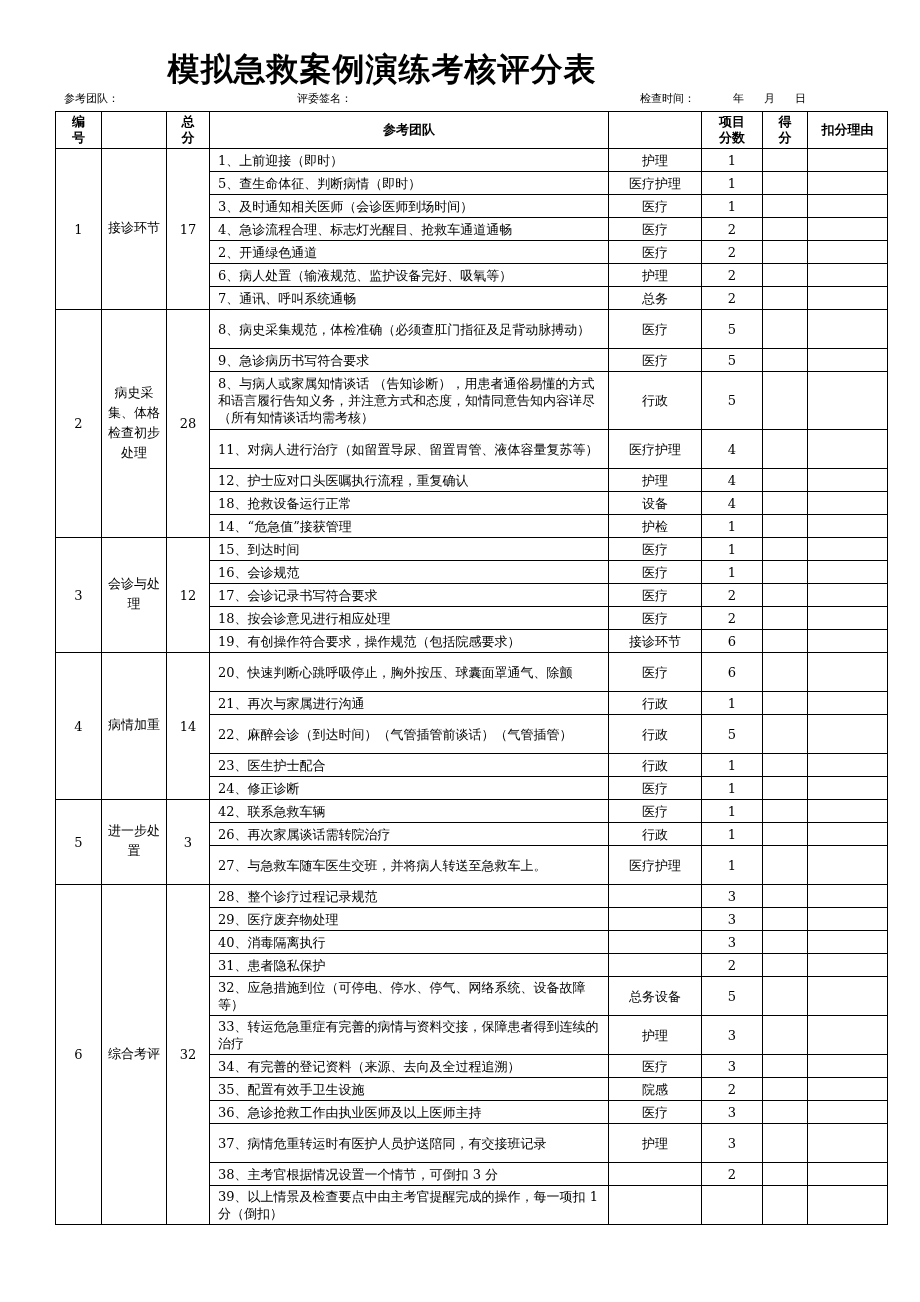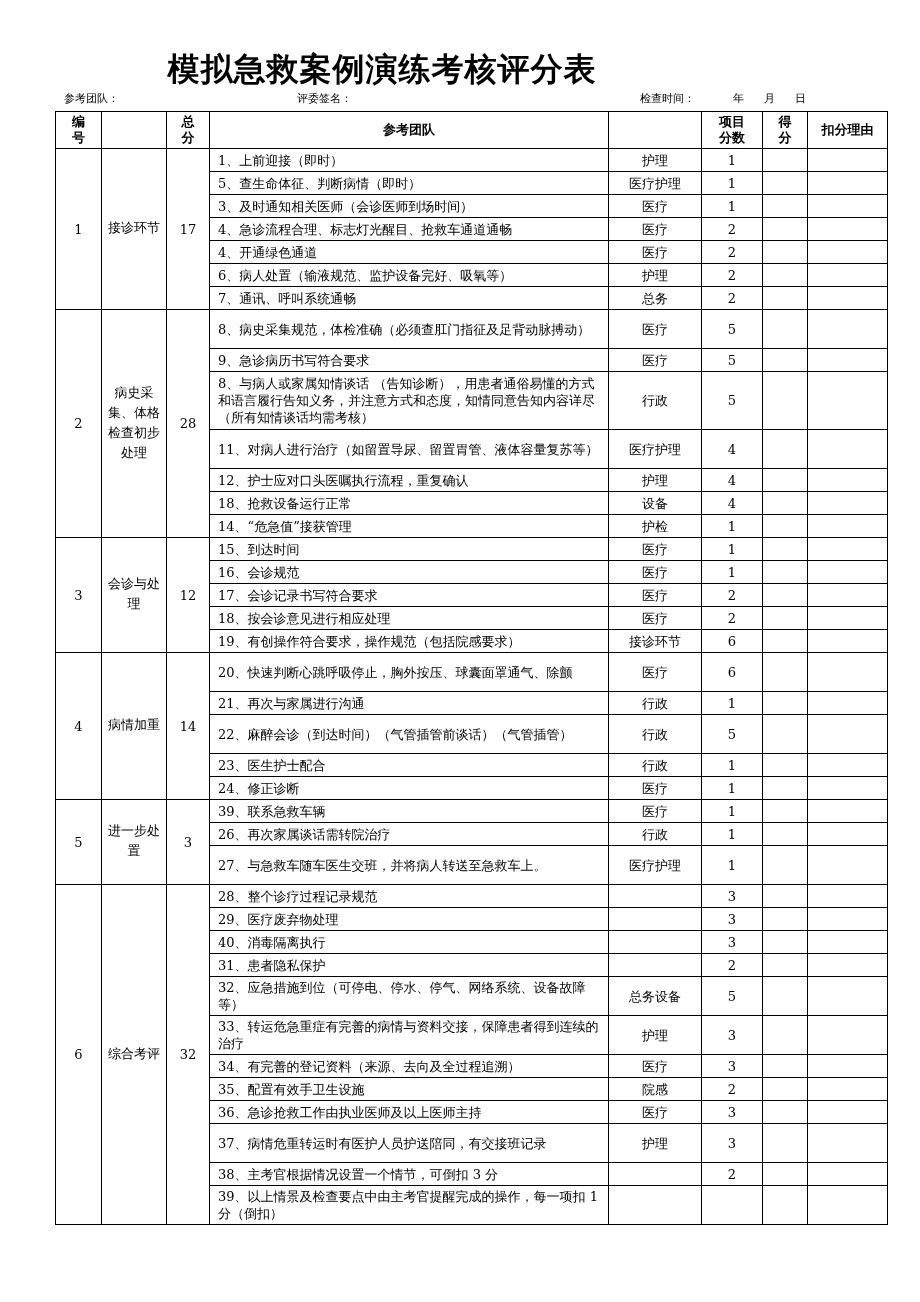--- a/index.html
+++ b/index.html
@@ -97,21 +97,21 @@
         <td></td>
       </tr>
       <tr class="r1">
         <td class="item">4、急诊流程合理、标志灯光醒目、抢救车通道通畅</td>
         <td>医疗</td>
         <td>2</td>
         <td></td>
         <td></td>
       </tr>
       <tr class="r1">
-        <td class="item">4、开通绿色通道</td>
+        <td class="item">2、开通绿色通道</td>
         <td>医疗</td>
         <td>2</td>
         <td></td>
         <td></td>
       </tr>
       <tr class="r1">
         <td class="item">6、病人处置（输液规范、监护设备完好、吸氧等）</td>
         <td>护理</td>
         <td>2</td>
         <td></td>
@@ -249,21 +249,21 @@
         <td class="item">24、修正诊断</td>
         <td>医疗</td>
         <td>1</td>
         <td></td>
         <td></td>
       </tr>
       <tr class="r1">
         <td rowspan="3">5</td>
         <td rowspan="3" class="cat">进一步处置</td>
         <td rowspan="3">3</td>
-        <td class="item">39、联系急救车辆</td>
+        <td class="item">42、联系急救车辆</td>
         <td>医疗</td>
         <td>1</td>
         <td></td>
         <td></td>
       </tr>
       <tr class="r1">
         <td class="item">26、再次家属谈话需转院治疗</td>
         <td>行政</td>
         <td>1</td>
         <td></td>

